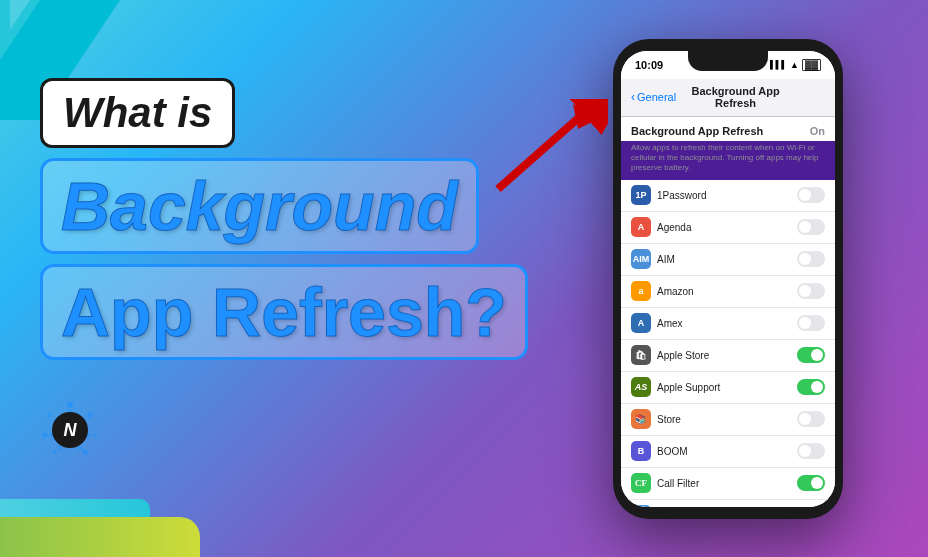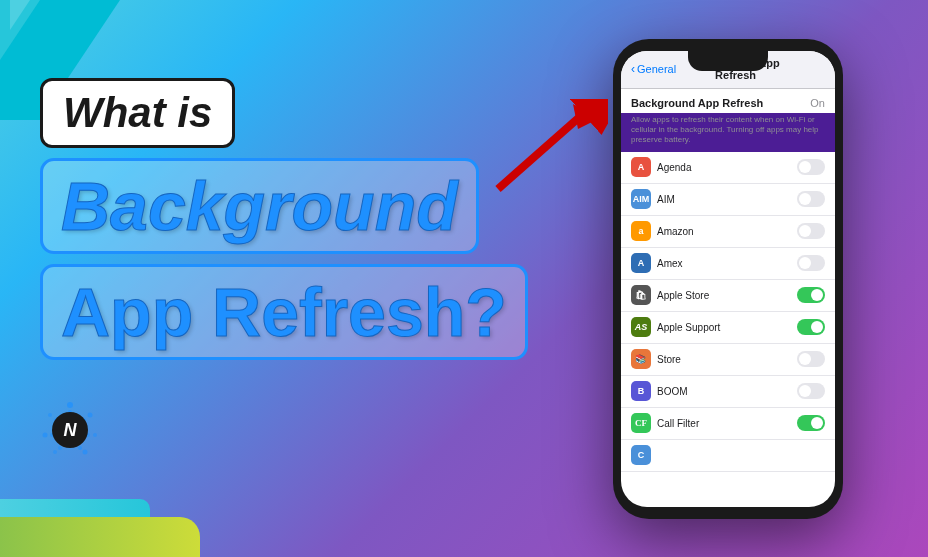--- a/index.html
+++ b/index.html
@@ -222,21 +222,21 @@
     .settings-header {
       padding: 8px 10px 4px;
       font-size: 16px;
       font-weight: 600;
       color: #1c1c1e;
       background: white;
       display: flex;
       justify-content: space-between;
       align-items: center;
     }
-    .settings-on { color: #8e8e93; font-size: 11px; font-weight: 400; }
+    .settings-on { color: #8e8e93; font-size: 11px; font-weight: 700; }
     .settings-desc {
       padding: 2px 10px 6px;
       font-size: 8px;
       color: #8e8e93;
       background: #4c1d95;
       line-height: 1.3;
     }
 
     .settings-list {
       background: white;
@@ -382,36 +382,49 @@
         <line x1="10" y1="90" x2="95" y2="15" stroke="#cc0000" stroke-width="8" marker-end="url(#arrowhead)"></line>
 
         <polygon points="85,5 110,20 90,30" fill="#cc0000"></polygon>
       </svg>
     </div>
 
     <div class="phone">
       <div class="phone-notch"></div>
       <div class="phone-screen">
 
+        <div class="ios-status">
+          <span class="ios-status-time">10:09</span>
+          <div class="ios-status-icons">
+            <span style="font-size:8px;">▌▌▌</span>
+            <span style="font-size:9px;">▲</span>
+            <span style="font-size:9px; border: 1px solid #333; padding: 0 2px; border-radius:1px;">▓▓</span>
+          </div>
+        </div>
 
         <div class="ios-nav">
           <div class="ios-back">
             <span style="font-size:12px;">‹</span>
             <span>General</span>
           </div>
           <div class="ios-nav-title">Background App Refresh</div>
         </div>
 
         <div class="settings-header">
           <span style="font-size:11px;">Background App Refresh</span>
           <span class="settings-on">On</span>
         </div>
         <div class="settings-desc">Allow apps to refresh their content when on Wi-Fi or cellular in the background. Turning off apps may help preserve battery.</div>
 
         <div class="settings-list" id="app-list">
+        <div class="settings-item">
+              <div class="app-icon" style="background: rgb(42, 92, 170);">1P</div>
+              <span class="app-name">1Password</span>
+              <div class="toggle-off"></div>
+            </div>
             <div class="settings-item">
               <div class="app-icon" style="background: rgb(232, 82, 63);">A</div>
               <span class="app-name">Agenda</span>
               <div class="toggle-off"></div>
             </div>
             <div class="settings-item">
               <div class="app-icon" style="background: rgb(74, 144, 217);">AIM</div>
               <span class="app-name">AIM</span>
               <div class="toggle-off"></div>
             </div>

